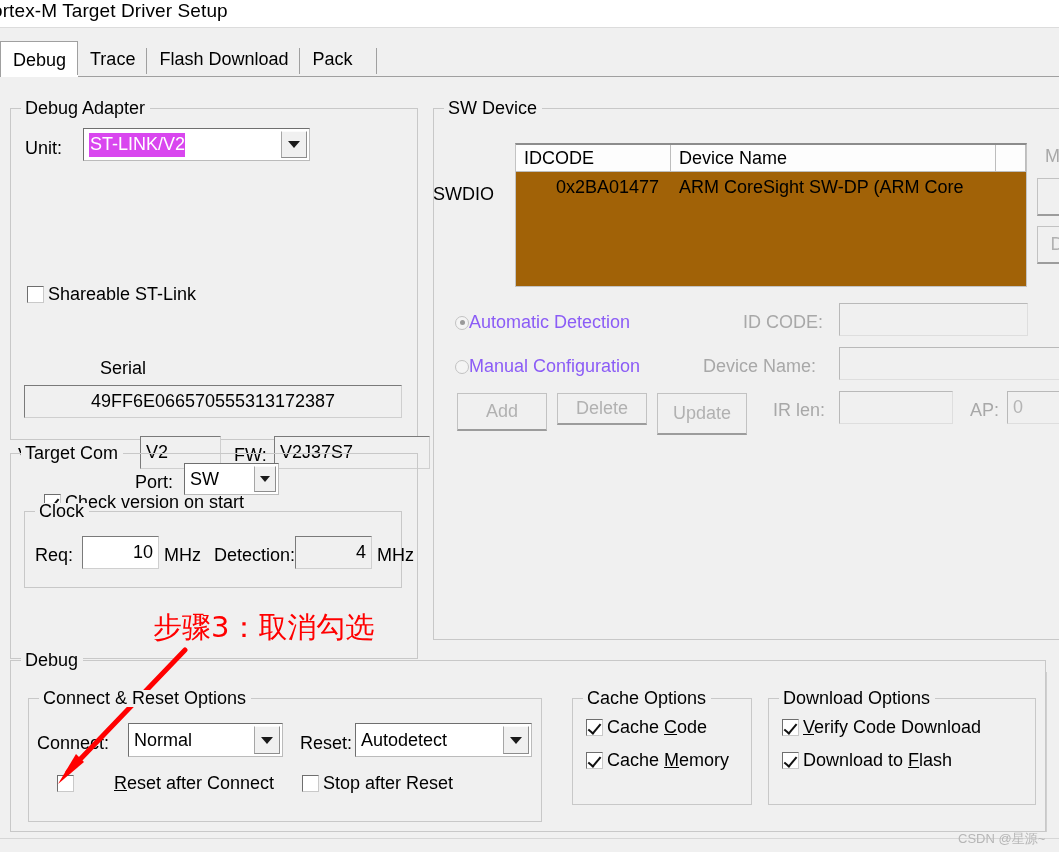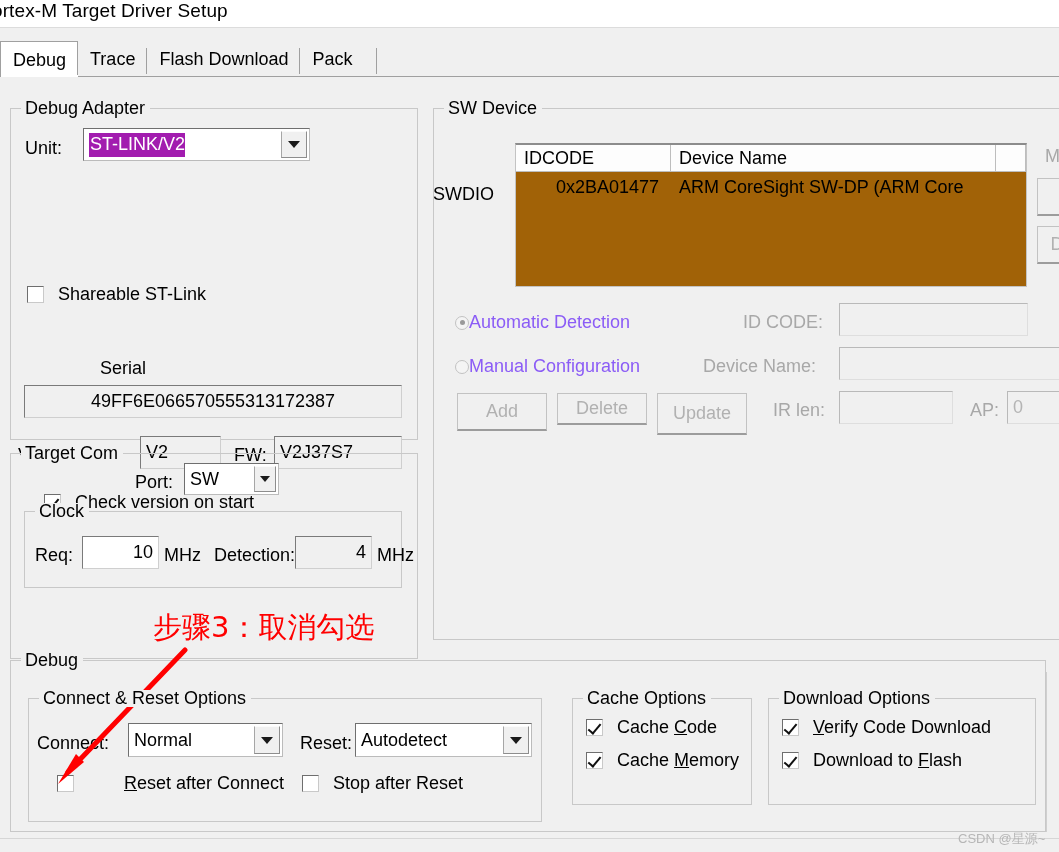--- a/index.html
+++ b/index.html
@@ -125,21 +125,21 @@
     border-right-color: #bbbbbb; border-bottom-color: #bbbbbb;
     display: flex; align-items: stretch;
   }
   .combo .val {
     flex: 1; display: flex; align-items: center;
     padding-left: 5px; font-size: 18px; color: #000;
     overflow: hidden; white-space: nowrap;
   }
   .combo .val.sel { }
   .combo .val.sel span.hl {
-    background: #a21caf; color: #ffffff; padding: 1px 0px 2px 1px;
+    background: #d946ef; color: #ffffff; padding: 1px 0px 2px 1px;
   }
   .combo .arrowbtn {
     width: 26px;
     background: #f0f0f0;
     border-left: 1px solid #a6a6a6;
     border-top: 1px solid #fbfbfb;
     border-right: 1px solid #8d8d8d;
     border-bottom: 1px solid #8d8d8d;
     margin: 2px 2px 2px 0;
     display: flex; align-items: center; justify-content: center;
@@ -161,21 +161,21 @@
     position: relative; flex: none;
   }
   .cbbox.checked:after {
     content: '';
     position: absolute; left: 4px; top: 1px;
     width: 5px; height: 11px;
     border: solid #101010;
     border-width: 0 2.4px 2.4px 0;
     transform: rotate(40deg);
   }
-  .cb .cblabel { font-size: 18px; color: #000; margin-left: 14px; white-space: nowrap; }
+  .cb .cblabel { font-size: 18px; color: #000; margin-left: 4px; white-space: nowrap; }
   .cb .cblabel u { text-underline-offset: 1px; }
 
   
   .rd { position: absolute; display: flex; align-items: center; }
   .rdbox {
     width: 14px; height: 14px; border-radius: 50%;
     border: 1px solid #c2c2c2; background: #f4f4f4;
     position: relative; flex: none;
   }
   .rdbox.checked:after {
@@ -296,21 +296,21 @@
       <div class="lbl" style="left:90px; top:258px;">Serial</div>
 
       <div class="txt ro center" style="left:14px; top:285px; width:378px; height:33px;">49FF6E066570555313172387</div>
 
       <div class="lbl" style="left:8px; top:345px;">Version: HW:</div>
 
       <div class="txt ro" style="left:130px; top:336px; width:81px; height:33px;">V2</div>
 
       <div class="lbl" style="left:224px; top:345px;">FW:</div>
 
-      <div class="txt ro" style="left:264px; top:336px; width:128px; height:33px;text-align:right;">V2J37S7</div>
+      <div class="txt ro" style="left:264px; top:336px; width:156px; height:33px;text-align:right;">V2J37S7</div>
 
       <div class="cb" style="left:34px; top:392px;">
         <span class="cbbox checked"></span>
         <span class="cblabel">Check version on start</span>
       </div>
 
     </div>
   </div>
 
   <div class="group" style="left:10px; top:445px; width:408px; height:214px;">

